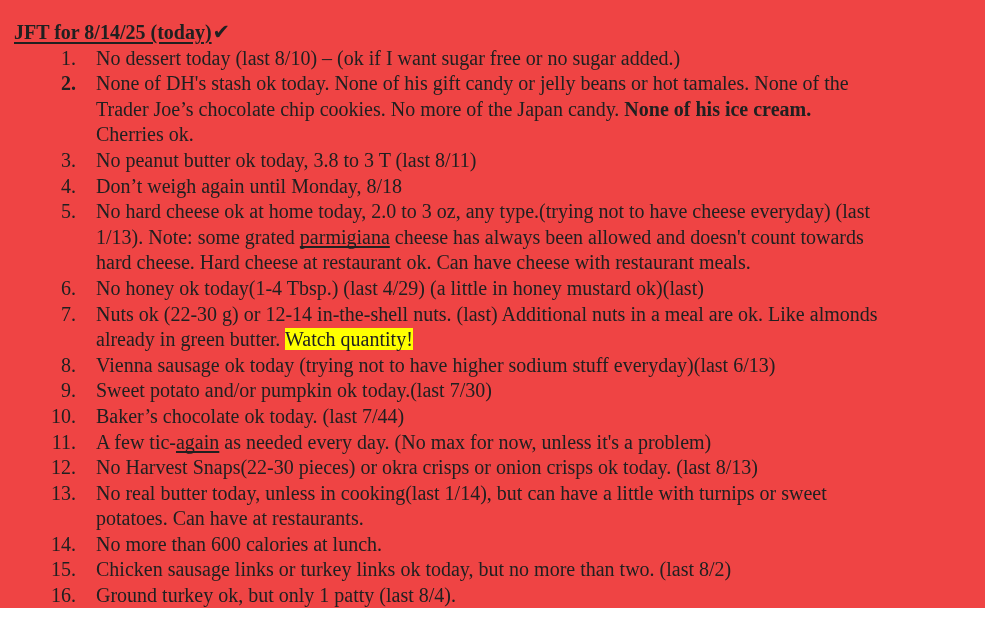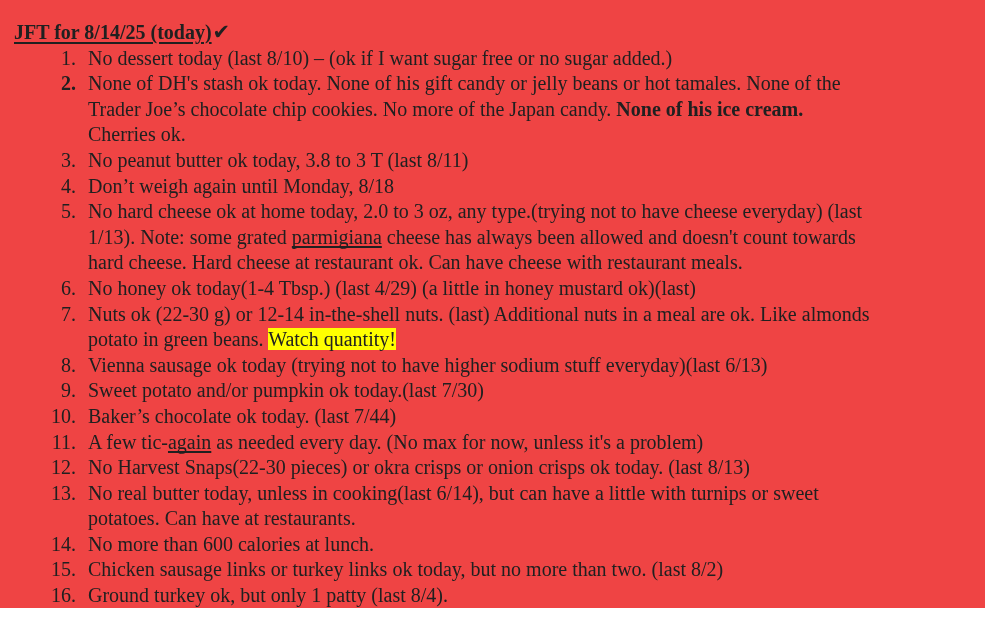--- a/index.html
+++ b/index.html
@@ -29,21 +29,21 @@
     text-decoration: none;
   }
   .item { display: flex; align-items: flex-start; }
   .num {
     flex: 0 0 62px;
     text-align: right;
     padding-right: 12px;
     white-space: nowrap;
   }
   .num.bold { font-weight: 700; }
-  .txt { flex: 0 1 auto; width: 945px; }
+  .txt { flex: 0 1 auto; width: 945px; margin-left: 8px; }
   .bold { font-weight: 700; }
   .highlight { background: #ffff00; }
   .spell {
     text-decoration-line: underline;
     text-decoration-style: wavy;
     text-decoration-color: #ff8f8f;
     text-decoration-thickness: 1px;
     text-underline-offset: 2px;
     text-decoration-skip-ink: none;
     text-decoration: underline;
@@ -82,21 +82,21 @@
       <div class="item">
         <span class="num">5.</span>
         <span class="txt"><span>No hard cheese ok at home today, 2.0 to 3 oz, any type.(trying not to have cheese everyday) (last</span><br><span>1/13). Note: some grated </span><span class="spell">parmigiana</span><span> cheese has always been allowed and doesn't count towards</span><br><span>hard cheese. Hard cheese at restaurant ok. Can have cheese with restaurant meals.</span></span>
       </div>
       <div class="item">
         <span class="num">6.</span>
         <span class="txt"><span>No honey ok today(1-4 Tbsp.) (last 4/29) (a little in honey mustard ok)(last)</span></span>
       </div>
       <div class="item">
         <span class="num">7.</span>
-        <span class="txt"><span>Nuts ok (22-30 g) or 12-14 in-the-shell nuts. (last) Additional nuts in a meal are ok. Like almonds</span><br><span>potato in green beans. </span><span class="highlight">Watch quantity!</span></span>
+        <span class="txt"><span>Nuts ok (22-30 g) or 12-14 in-the-shell nuts. (last) Additional nuts in a meal are ok. Like almonds</span><br><span>already in green butter. </span><span class="highlight">Watch quantity!</span></span>
       </div>
       <div class="item">
         <span class="num">8.</span>
         <span class="txt"><span>Vienna sausage ok today (trying not to have higher sodium stuff everyday)(last 6/13)</span></span>
       </div>
       <div class="item">
         <span class="num">9.</span>
         <span class="txt"><span>Sweet potato and/or pumpkin ok today.(last 7/30)</span></span>
       </div>
       <div class="item">
@@ -106,21 +106,21 @@
       <div class="item">
         <span class="num">11.</span>
         <span class="txt"><span>A few tic-</span><span class="spell">again</span><span> as needed every day. (No max for now, unless it's a problem)</span></span>
       </div>
       <div class="item">
         <span class="num">12.</span>
         <span class="txt"><span>No Harvest Snaps(22-30 pieces) or okra crisps or onion crisps ok today. (last 8/13)</span></span>
       </div>
       <div class="item">
         <span class="num">13.</span>
-        <span class="txt"><span>No real butter today, unless in cooking(last 6/14), but can have a little with turnips or sweet</span><br><span>potatoes. Can have at restaurants.</span></span>
+        <span class="txt"><span>No real butter today, unless in cooking(last 1/14), but can have a little with turnips or sweet</span><br><span>potatoes. Can have at restaurants.</span></span>
       </div>
       <div class="item">
         <span class="num">14.</span>
         <span class="txt"><span>No more than 600 calories at lunch.</span></span>
       </div>
       <div class="item">
         <span class="num">15.</span>
         <span class="txt"><span>Chicken sausage links or turkey links ok today, but no more than two. (last 8/2)</span></span>
       </div>
       <div class="item">

